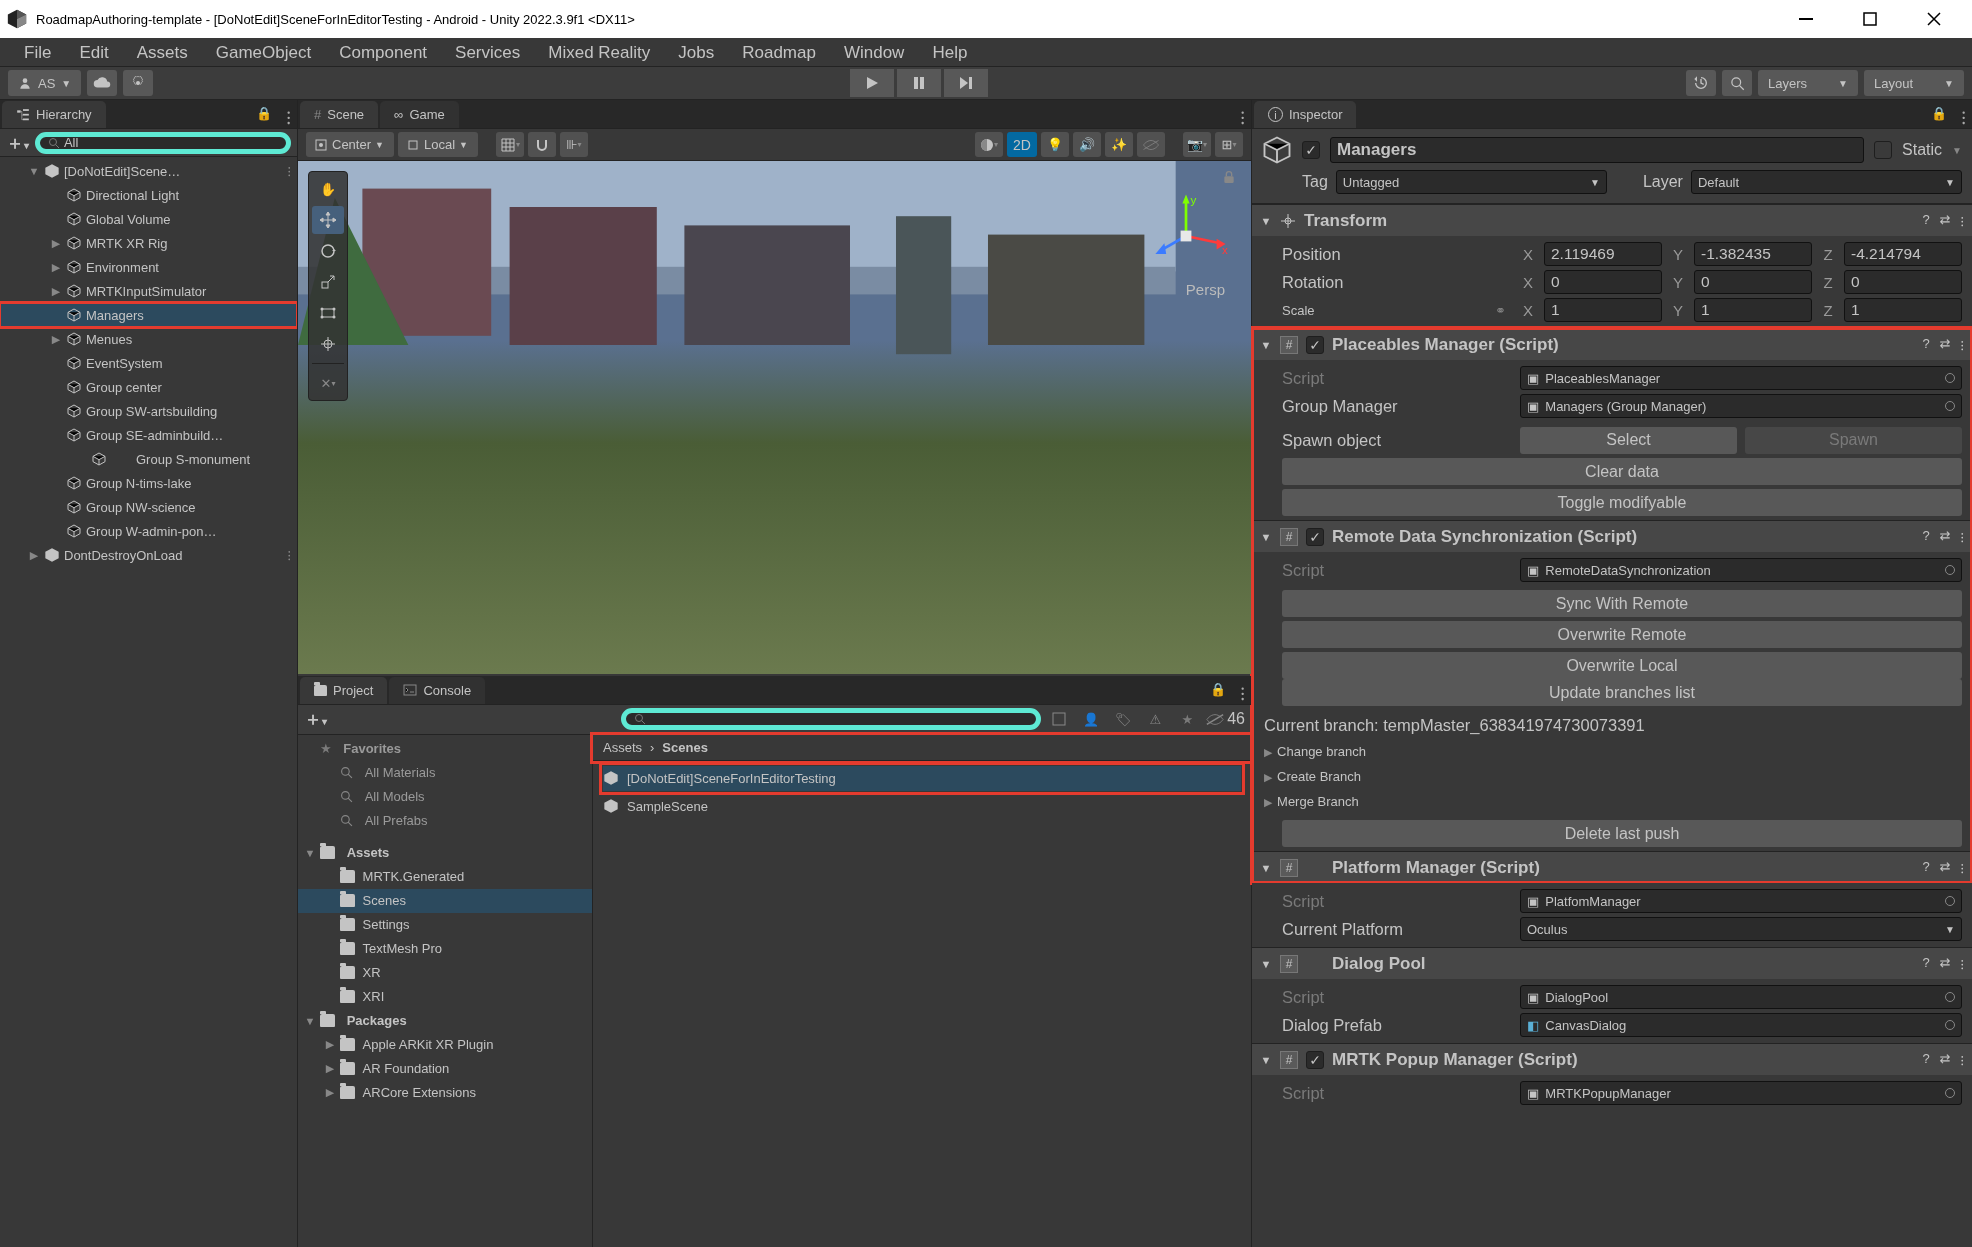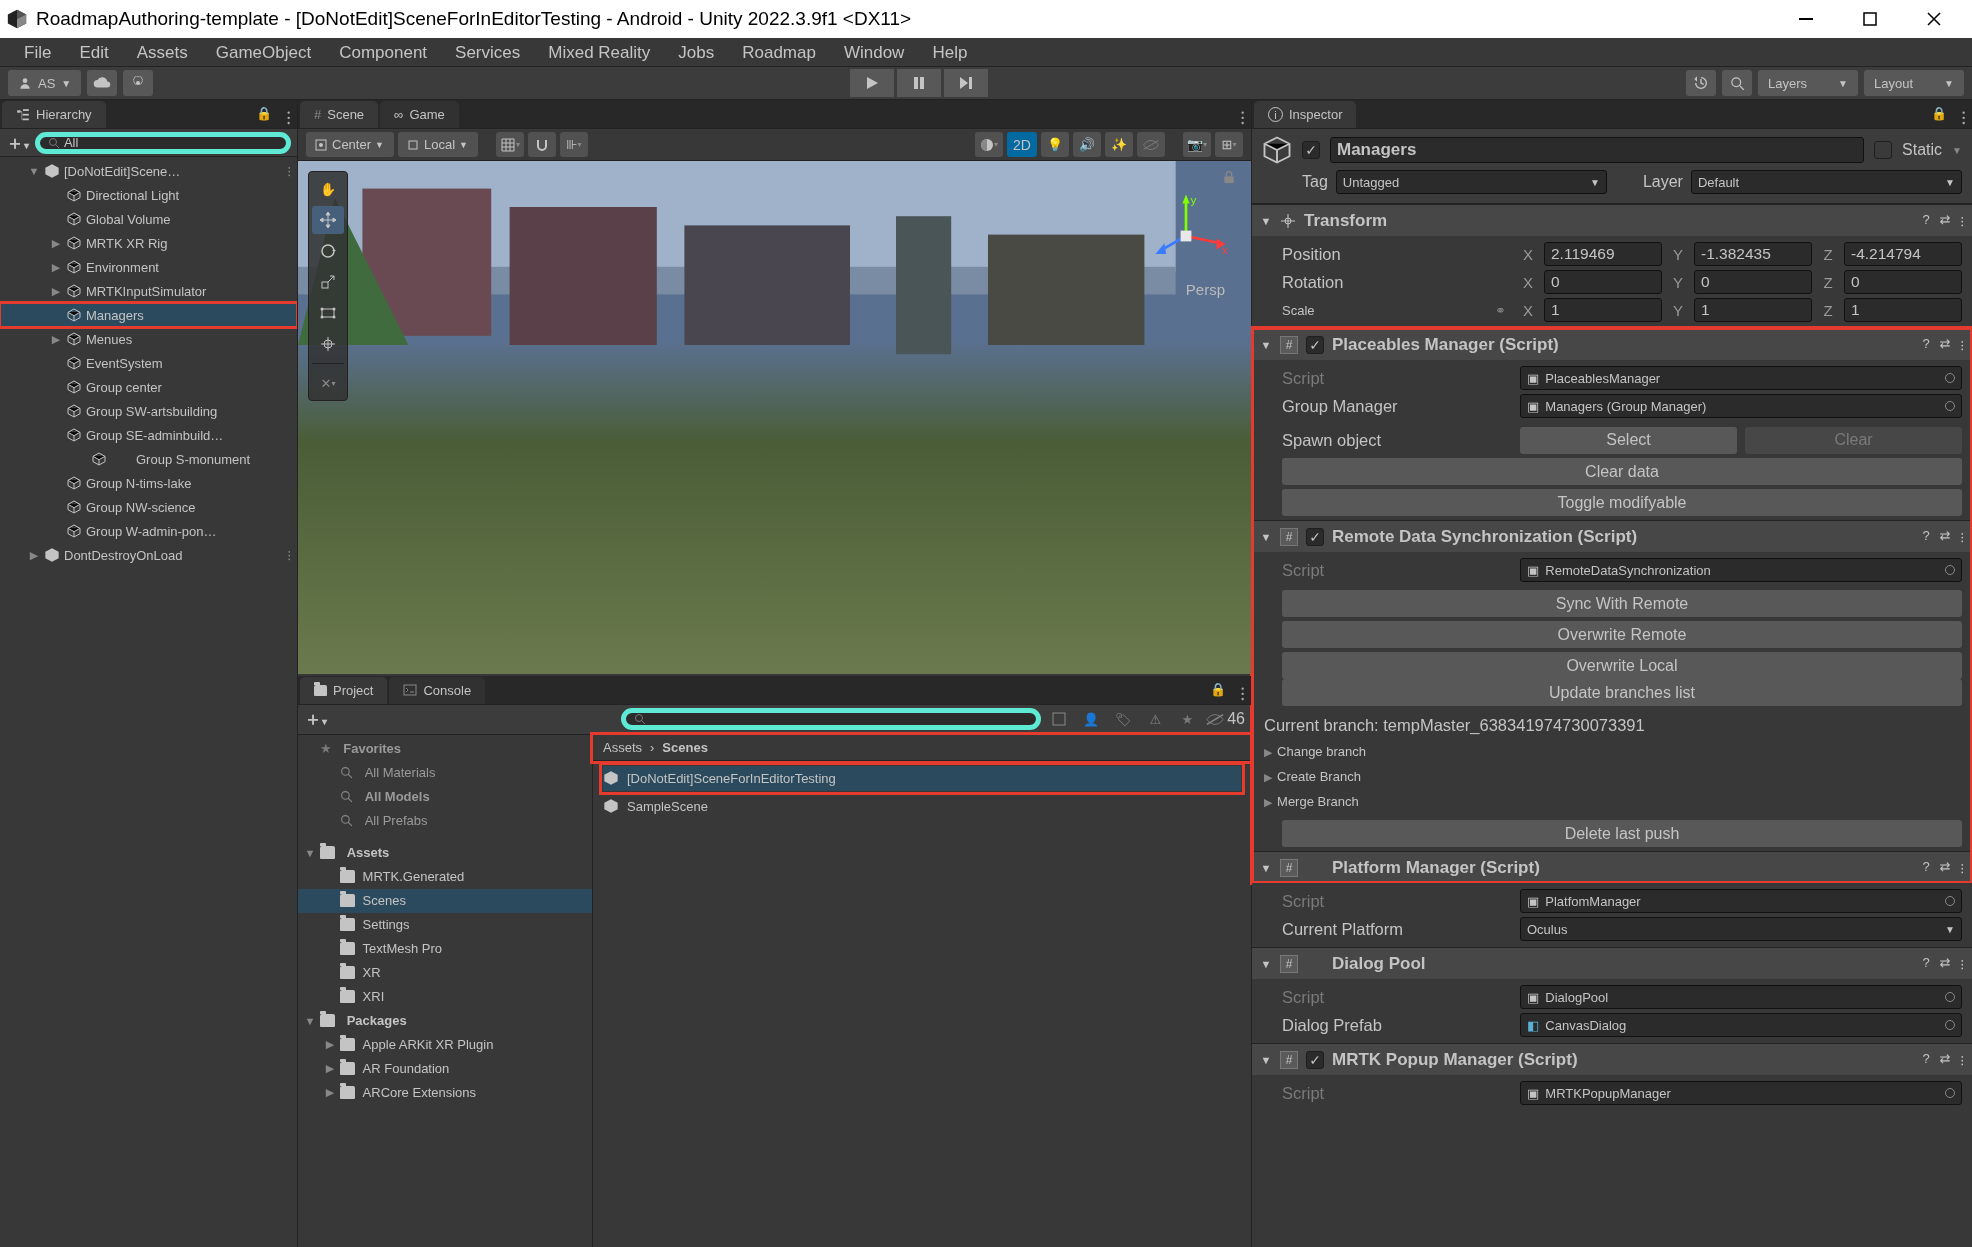--- a/index.html
+++ b/index.html
@@ -2,21 +2,21 @@
 <html><head>
 <meta charset="utf-8">
 <style>
 * { margin:0; padding:0; box-sizing:border-box; font-family:"Segoe UI",Arial,sans-serif; font-size:13px; color:#c4c4c4; user-select:none; }
 body { background:#383838; overflow:hidden; width:1972px; height:1247px; }
 svg { display:block; }
 
 
 .titlebar { height:38px; background:#fff; display:flex; align-items:center; padding:0 6px; }
 .titlebar .logo { width:22px; height:22px; margin-right:8px; }
-.titlebar .title { color:#000; font-size:19px; flex:1; }
+.titlebar .title { color:#000; font-size:13px; flex:1; }
 .winctl { display:flex; gap:0; }
 .winctl div { width:64px; height:38px; display:flex; align-items:center; justify-content:center; }
 
 
 .menubar { height:29px; background:#383838; display:flex; align-items:center; padding:0 10px; border-bottom:1px solid #232323; }
 .menubar span { padding:0 14px; line-height:29px; color:#c4c4c4; font-size:17px; }
 
 
 .topbar { height:33px; background:#3c3c3c; border-bottom:1px solid #232323; display:flex; align-items:center; padding:0 8px; }
 .topbar .left,.topbar .right { display:flex; align-items:center; gap:6px; }
@@ -569,21 +569,21 @@
           <span style="font-size:16px">46</span>
         </div>
     </div>
     <div class="proj-split">
       <div class="proj-left" id="proj-left">
           <div class="tree-row" style="padding-left: 6px;"><span class="fold"></span><span class="star">★</span>&nbsp;<span style="color:#9a9a9a;font-weight:600">Favorites</span></div>
           <div class="tree-row" style="padding-left: 26px;"><span class="fold"></span><svg width="13" height="13" viewBox="0 0 24 24">
               <circle cx="10" cy="10" r="7" stroke="#888" fill="none" stroke-width="2"></circle>
               <line x1="15" y1="15" x2="22" y2="22" stroke="#888" stroke-width="2"></line>
             </svg>&nbsp;<span style="color:#9a9a9a">All Materials</span></div>
-          <div class="tree-row" style="padding-left: 26px; font-weight: bold;"><span class="fold"></span><svg width="13" height="13" viewBox="0 0 24 24">
+          <div class="tree-row" style="padding-left: 26px;"><span class="fold"></span><svg width="13" height="13" viewBox="0 0 24 24">
               <circle cx="10" cy="10" r="7" stroke="#888" fill="none" stroke-width="2"></circle>
               <line x1="15" y1="15" x2="22" y2="22" stroke="#888" stroke-width="2"></line>
             </svg>&nbsp;<span style="color:#9a9a9a">All Models</span></div>
           <div class="tree-row" style="padding-left: 26px;"><span class="fold"></span><svg width="13" height="13" viewBox="0 0 24 24">
               <circle cx="10" cy="10" r="7" stroke="#888" fill="none" stroke-width="2"></circle>
               <line x1="15" y1="15" x2="22" y2="22" stroke="#888" stroke-width="2"></line>
             </svg>&nbsp;<span style="color:#9a9a9a">All Prefabs</span></div>
           <div style="height: 8px;"></div>
           <div class="tree-row" style="padding-left: 6px;"><span class="fold">▼</span><span class="folder-icon"></span>&nbsp;<b>Assets</b></div>
           <div class="tree-row" style="padding-left: 26px;"><span class="fold"></span><span class="folder-icon"></span>&nbsp;MRTK.Generated</div>
@@ -733,21 +733,21 @@
               <span>▣</span>
               <span>Managers (Group Manager)</span>
               <span class="odot"></span>
             </div>
           </div>
       <div style="height:6px"></div>
       <div class="proprow">
             <span class="label">Spawn object</span>
         <div class="halfbtns" style="flex:1">
               <div class="widebtn">Select</div>
-              <div class="widebtn" style="background:#474747;color:#7a7a7a">Clear</div>
+              <div class="widebtn" style="background:#474747;color:#7a7a7a">Spawn</div>
             </div>
           </div>
       <div class="widebtn" style="margin-top:4px">Clear data</div>
       <div class="widebtn" style="margin-top:4px">Toggle modifyable</div>
     </div>
 
     <div class="sec-hdr">
       <span class="fold">▼</span>
       <div class="scripticon">#</div>
       <div class="check">✓</div>

